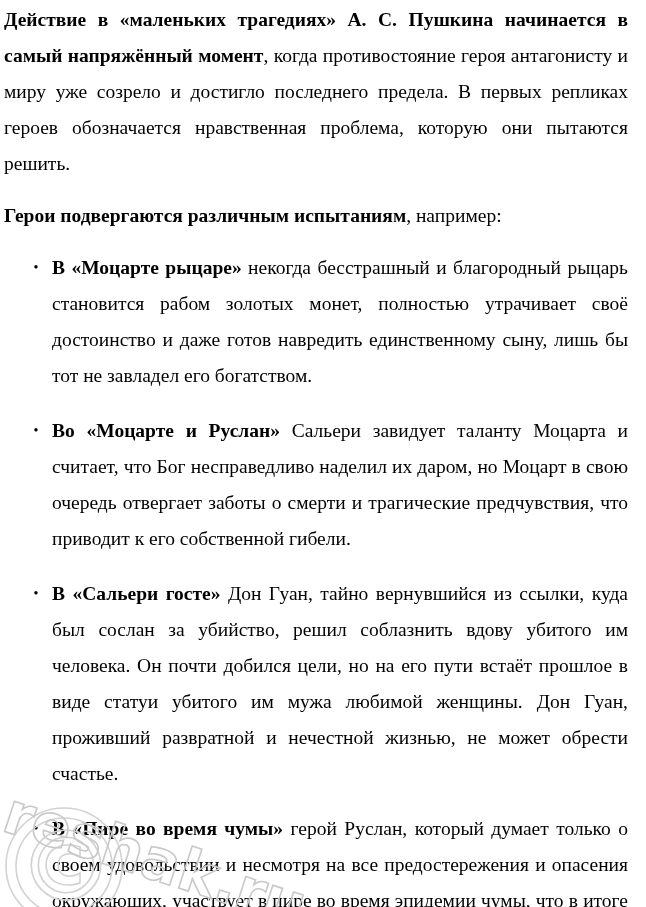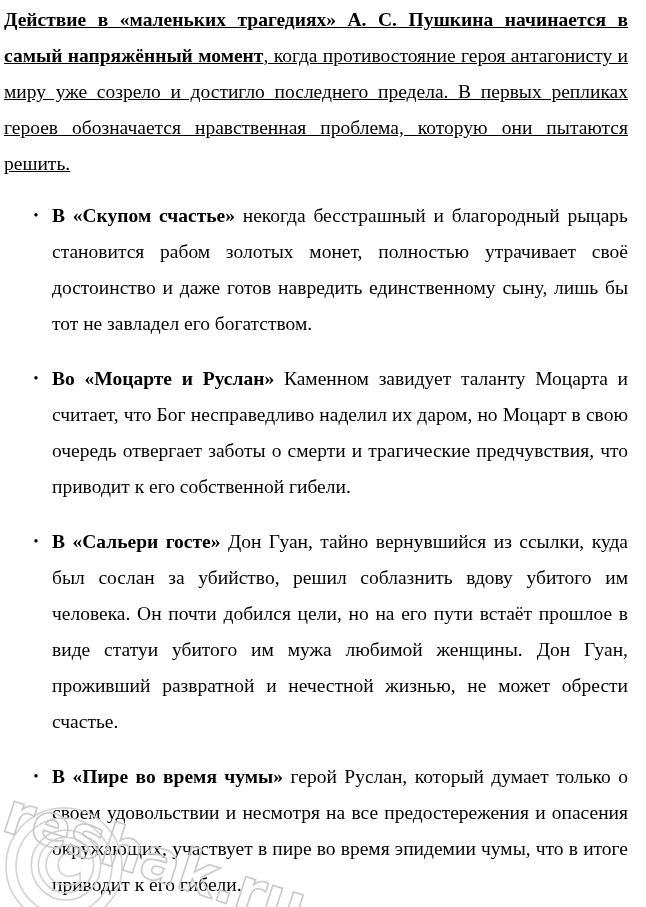--- a/index.html
+++ b/index.html
@@ -28,21 +28,20 @@
     font-size: 19.5px;
     line-height: 36px;
     text-align: justify;
     text-justify: inter-word;
     margin: 0;
     hyphens: none;
   }
 
   .para.intro {
     padding-top: 2px;
-    text-decoration: underline;
   }
 
   .para.lead {
     margin-top: 16px;
     text-align: left;
   }
 
   b, .b {
     font-weight: bold;
   }
@@ -113,29 +112,30 @@
     stroke-width: 1.6;
   }
 </style>
 </head>
 <body>
 
 <div id="page">
 
   <p class="para intro"><b>Действие в «маленьких трагедиях» А. С. Пушкина начинается в самый напряжённый момент</b><span>, когда противостояние героя антагонисту и миру уже созрело и достигло последнего предела. В первых репликах героев обозначается нравственная проблема, которую они пытаются решить.</span></p>
 
+  <p class="para lead"><b>Герои подвергаются различным испытаниям</b><span>, например:</span></p>
 
   <ul class="bullets">
 
     <li>
-      <span class="bullet-marker">•</span><b>В «Скупом счастье»</b><span> некогда бесстрашный и благородный рыцарь становится рабом золотых монет, полностью утрачивает своё достоинство и даже готов навредить единственному сыну, лишь бы тот не завладел его богатством.</span>
+      <span class="bullet-marker">•</span><b>В «Моцарте рыцаре»</b><span> некогда бесстрашный и благородный рыцарь становится рабом золотых монет, полностью утрачивает своё достоинство и даже готов навредить единственному сыну, лишь бы тот не завладел его богатством.</span>
     </li>
 
     <li>
-      <span class="bullet-marker">•</span><b>Во «Моцарте и Руслан»</b><span> Каменном завидует таланту Моцарта и считает, что Бог несправедливо наделил их даром, но Моцарт в свою очередь отвергает заботы о смерти и трагические предчувствия, что приводит к его собственной гибели.</span>
+      <span class="bullet-marker">•</span><b>Во «Моцарте и Руслан»</b><span> Сальери завидует таланту Моцарта и считает, что Бог несправедливо наделил их даром, но Моцарт в свою очередь отвергает заботы о смерти и трагические предчувствия, что приводит к его собственной гибели.</span>
     </li>
 
     <li>
       <span class="bullet-marker">•</span><b>В «Сальери госте»</b><span> Дон Гуан, тайно вернувшийся из ссылки, куда был сослан за убийство, решил соблазнить вдову убитого им человека. Он почти добился цели, но на его пути встаёт прошлое в виде статуи убитого им мужа любимой женщины. Дон Гуан, проживший развратной и нечестной жизнью, не может обрести счастье.</span>
     </li>
 
     <li>
       <span class="bullet-marker">•</span><b>В «Пире во время чумы»</b><span> герой Руслан, который думает только о своем удовольствии и несмотря на все предостережения и опасения окружающих, участвует в пире во время эпидемии чумы, что в итоге приводит к его гибели.</span>
     </li>
 

